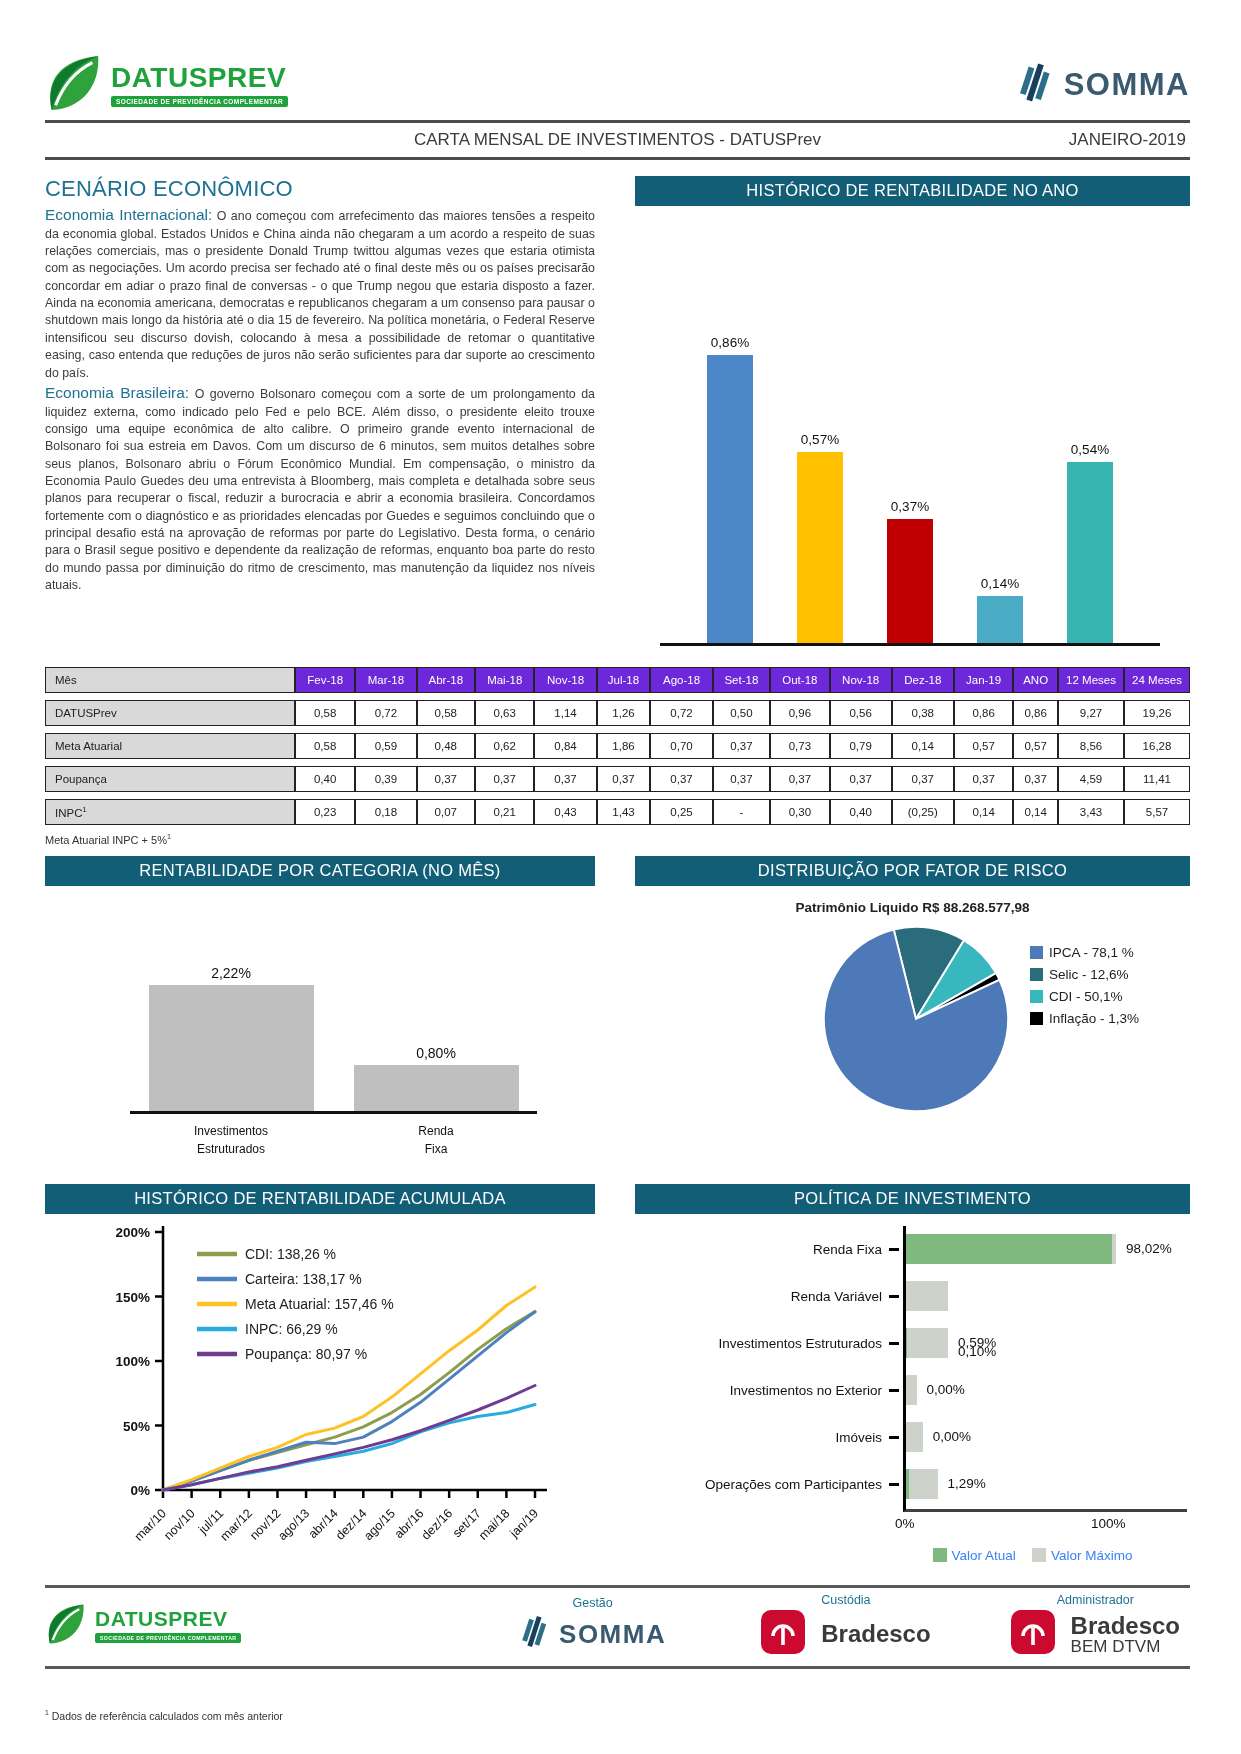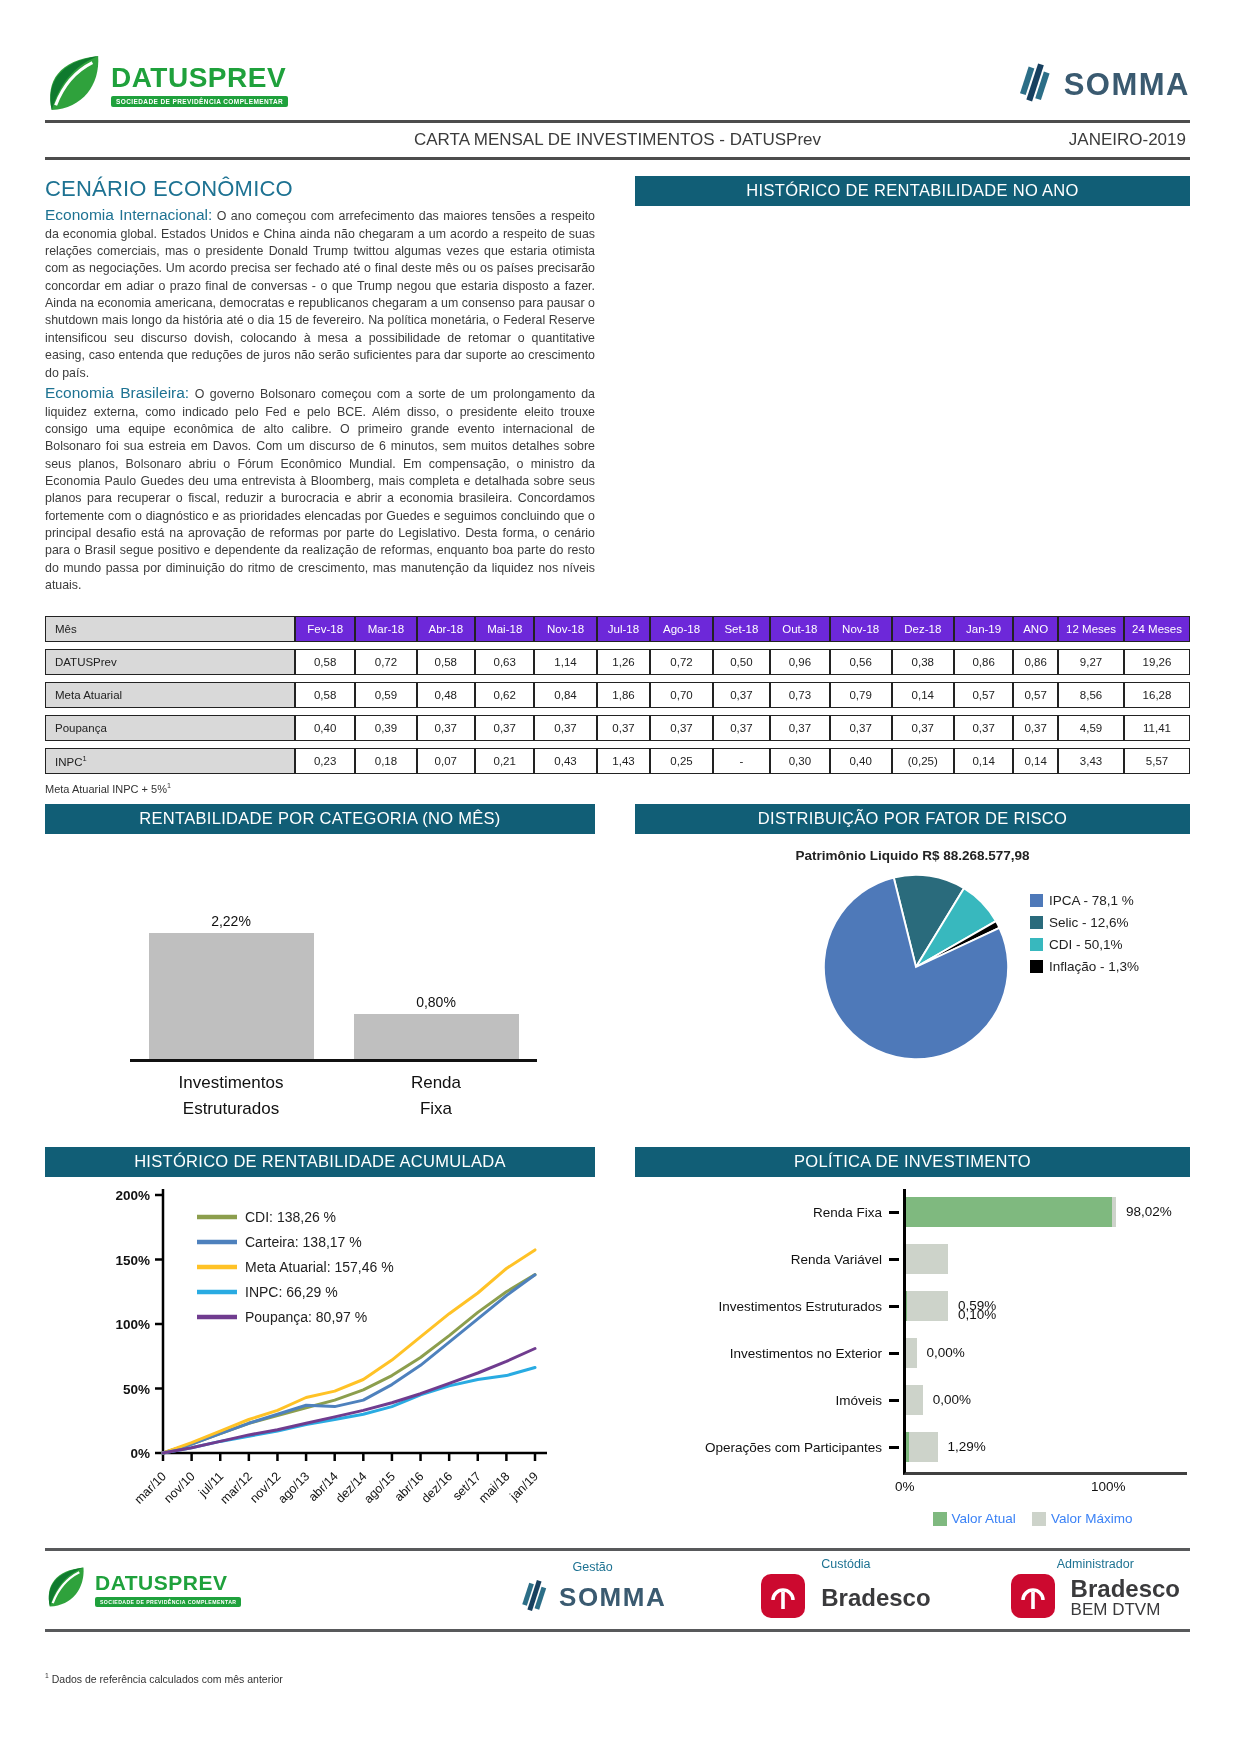--- a/index.html
+++ b/index.html
@@ -51,21 +51,21 @@
   .table-footnote { font-size:11px; color:#333; margin-top:1px; }
   sup { font-size:.65em; }
 
   
   .row2 { margin-top:10px; display:flex; gap:40px; }
   .cat-chart { height:200px; display:flex; align-items:flex-end; justify-content:center; gap:40px; border-bottom:3px solid #111; margin:28px 58px 0 85px; }
   .ccol { width:165px; display:flex; flex-direction:column; align-items:center; justify-content:flex-end; }
   .cval { font-size:14px; color:#111; margin-bottom:4px; }
   .cbar { width:165px; background:#BFBFBF; }
   .ccats { display:flex; justify-content:center; gap:40px; margin:8px 58px 0 85px; }
-  .ccat { width:165px; text-align:center; font-size:17px; color:#111; line-height:1.5; }
+  .ccat { width:165px; text-align:center; font-size:12px; color:#111; line-height:1.5; }
 
   .pie-subtitle { text-align:center; font-size:13.5px; font-weight:600; color:#222; margin-top:14px; }
   .pie-flex { display:flex; margin-top:8px; }
   .pie-wrap { margin-left:185px; }
   .pie-legend { margin-left:18px; margin-top:22px; }
   .pleg-item { display:flex; align-items:center; gap:6px; font-size:13.5px; color:#222; margin-bottom:7px; white-space:nowrap; }
   .pleg-sq { width:13px; height:13px; flex:none; }
 
   
   .row3 { margin-top:26px; display:flex; gap:40px; }
@@ -141,20 +141,42 @@
 
   <div class="two-col row1">
     <div class="col-l scenario">
       <div class="scenario-title">CENÁRIO ECONÔMICO</div>
       <p><span class="lead">Economia Internacional:</span> <span>O ano começou com arrefecimento das maiores tensões a respeito da economia global.  Estados Unidos e China ainda não chegaram a um acordo a respeito de suas relações comerciais, mas o presidente Donald Trump twittou algumas vezes que estaria otimista com as negociações. Um acordo precisa ser fechado até o final deste mês ou os países precisarão concordar em adiar o prazo final de conversas - o que Trump negou que estaria disposto a fazer. Ainda na economia americana, democratas e republicanos chegaram a um consenso para pausar o shutdown mais longo da história até o dia 15 de fevereiro.  Na política monetária, o Federal Reserve intensificou seu discurso dovish, colocando à mesa a possibilidade de retomar o quantitative easing, caso entenda que reduções de juros não serão suficientes para dar suporte ao crescimento do país.</span></p>
       <p><span class="lead">Economia Brasileira:</span> <span>O governo Bolsonaro começou com a sorte de um prolongamento da liquidez externa, como indicado pelo Fed e pelo BCE. Além disso, o presidente eleito trouxe consigo uma equipe econômica de alto calibre. O primeiro grande evento internacional de Bolsonaro foi sua estreia em Davos.  Com um discurso de 6 minutos, sem muitos detalhes sobre seus planos, Bolsonaro abriu o Fórum Econômico Mundial.  Em compensação, o ministro da Economia Paulo Guedes deu uma entrevista à Bloomberg, mais completa e detalhada sobre seus planos para recuperar o fiscal, reduzir a burocracia e abrir a economia brasileira.  Concordamos fortemente com o diagnóstico e as prioridades elencadas por Guedes e seguimos concluindo que o principal desafio está na aprovação de reformas por parte do Legislativo. Desta forma, o cenário para o Brasil segue positivo e dependente da realização de reformas, enquanto boa parte do resto do mundo passa por diminuição do ritmo de crescimento, mas manutenção da liquidez nos níveis atuais.</span></p>
     </div>
     <div class="col-r">
       <div class="section-header">HISTÓRICO DE RENTABILIDADE NO ANO</div>
       <div id="chart-ano">
+          <div class="vchart">
+            <div class="vcol">
+              <div class="vval">0,86%</div>
+              <div class="vbar" style="height: 288.1px; background: rgb(76, 135, 200);"></div>
+            </div>
+            <div class="vcol">
+              <div class="vval">0,57%</div>
+              <div class="vbar" style="height: 190.9px; background: rgb(255, 192, 0);"></div>
+            </div>
+            <div class="vcol">
+              <div class="vval">0,37%</div>
+              <div class="vbar" style="height: 124px; background: rgb(192, 0, 0);"></div>
+            </div>
+            <div class="vcol">
+              <div class="vval">0,14%</div>
+              <div class="vbar" style="height: 46.9px; background: rgb(75, 172, 198);"></div>
+            </div>
+            <div class="vcol">
+              <div class="vval">0,54%</div>
+              <div class="vbar" style="height: 180.9px; background: rgb(53, 180, 176);"></div>
+            </div>
+          </div>
         </div>
     </div>
   </div>
 
   <div class="table-section">
     <table class="perf">
       <thead id="perf-head">
           <tr>
             <td class="lblcell">Mês</td>
             <td class="mhead">Fev-18</td>

